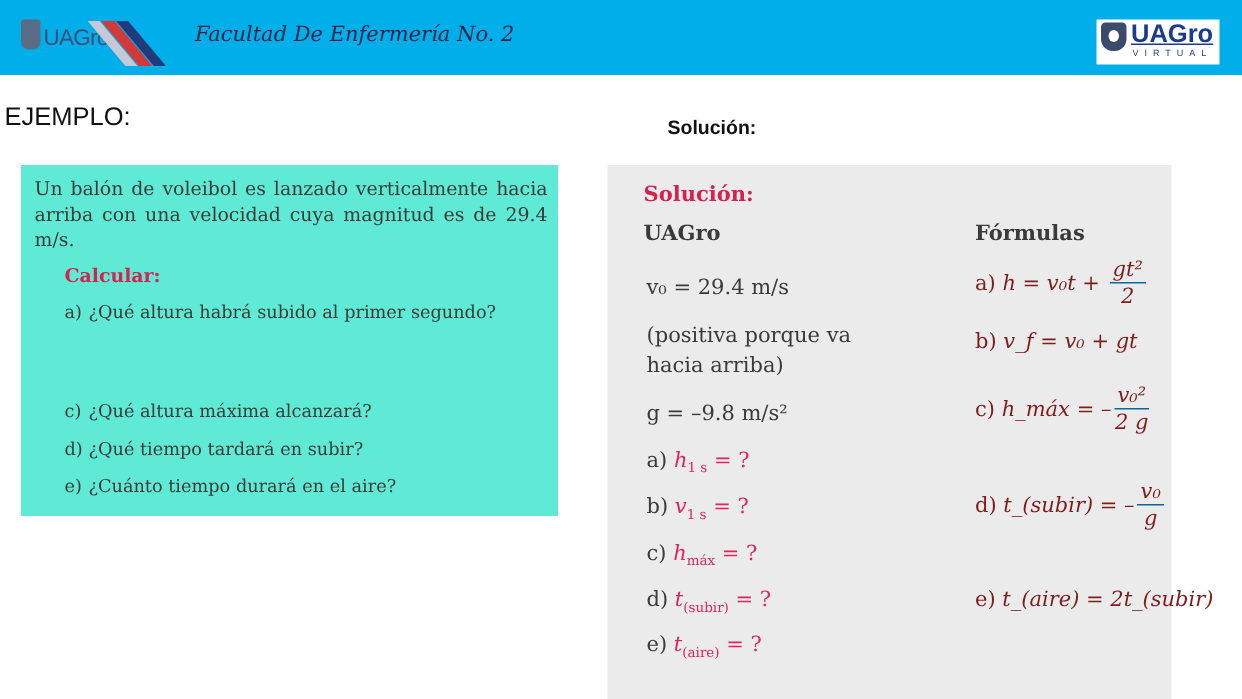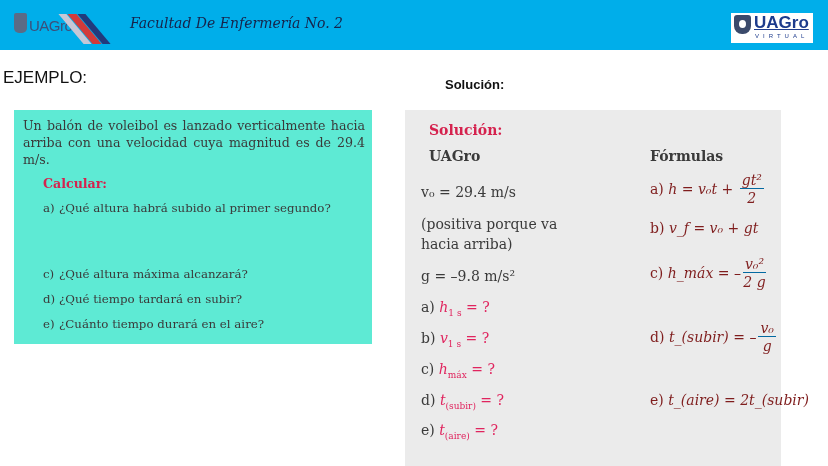--- a/index.html
+++ b/index.html
@@ -20,21 +20,21 @@
   .h-ejemplo{position:absolute;left:3px;top:68px;font-family:"Liberation Sans",sans-serif;font-weight:normal;font-size:17px;color:#111;}
   .h-solucion{position:absolute;left:445px;top:77px;font-family:"Liberation Sans",sans-serif;font-weight:bold;font-size:13px;color:#111;}
   .box-left{position:absolute;left:14px;top:110px;width:358px;height:234px;background:#5eead4;}
   .problem{position:absolute;left:9px;top:7px;width:342px;font-size:12.6px;line-height:17px;color:#3a3a3a;text-align:justify;}
   .calc-title{position:absolute;left:29px;top:66px;font-weight:bold;font-size:12.6px;color:#d5224e;}
   .q{position:absolute;left:29px;font-size:11.8px;line-height:16px;color:#3a3a3a;width:322px;}
   .q .lbl{display:inline-block;width:16px;}
   .box-right{position:absolute;left:405px;top:110px;width:376px;height:356px;background:#ebebeb;}
   .sol-title{position:absolute;left:24px;top:12px;font-weight:bold;font-size:14px;color:#d5224e;}
   .col-head{position:absolute;font-weight:bold;font-size:14px;color:#3a3a3a;}
-  .d{position:absolute;left:16px;font-size:14px;color:#3a3a3a;line-height:20px;}
+  .d{position:absolute;left:26px;font-size:14px;color:#3a3a3a;line-height:20px;}
   .d i{font-style:italic;}
   .red{color:#e0245e;margin-top:40px;}
   .f{position:absolute;left:245px;font-size:14px;color:#7f1d1d;white-space:nowrap;}
   .frac{display:inline-block;vertical-align:middle;text-align:center;margin-left:2px;}
   .frac .num{display:block;border-bottom:1px solid #0369a1;padding:0 2px;line-height:16px;font-style:italic;}
   .frac .den{display:block;line-height:18px;font-style:italic;}
   sub,sup{font-size:9px;}
 </style>
 </head>
 <body>

